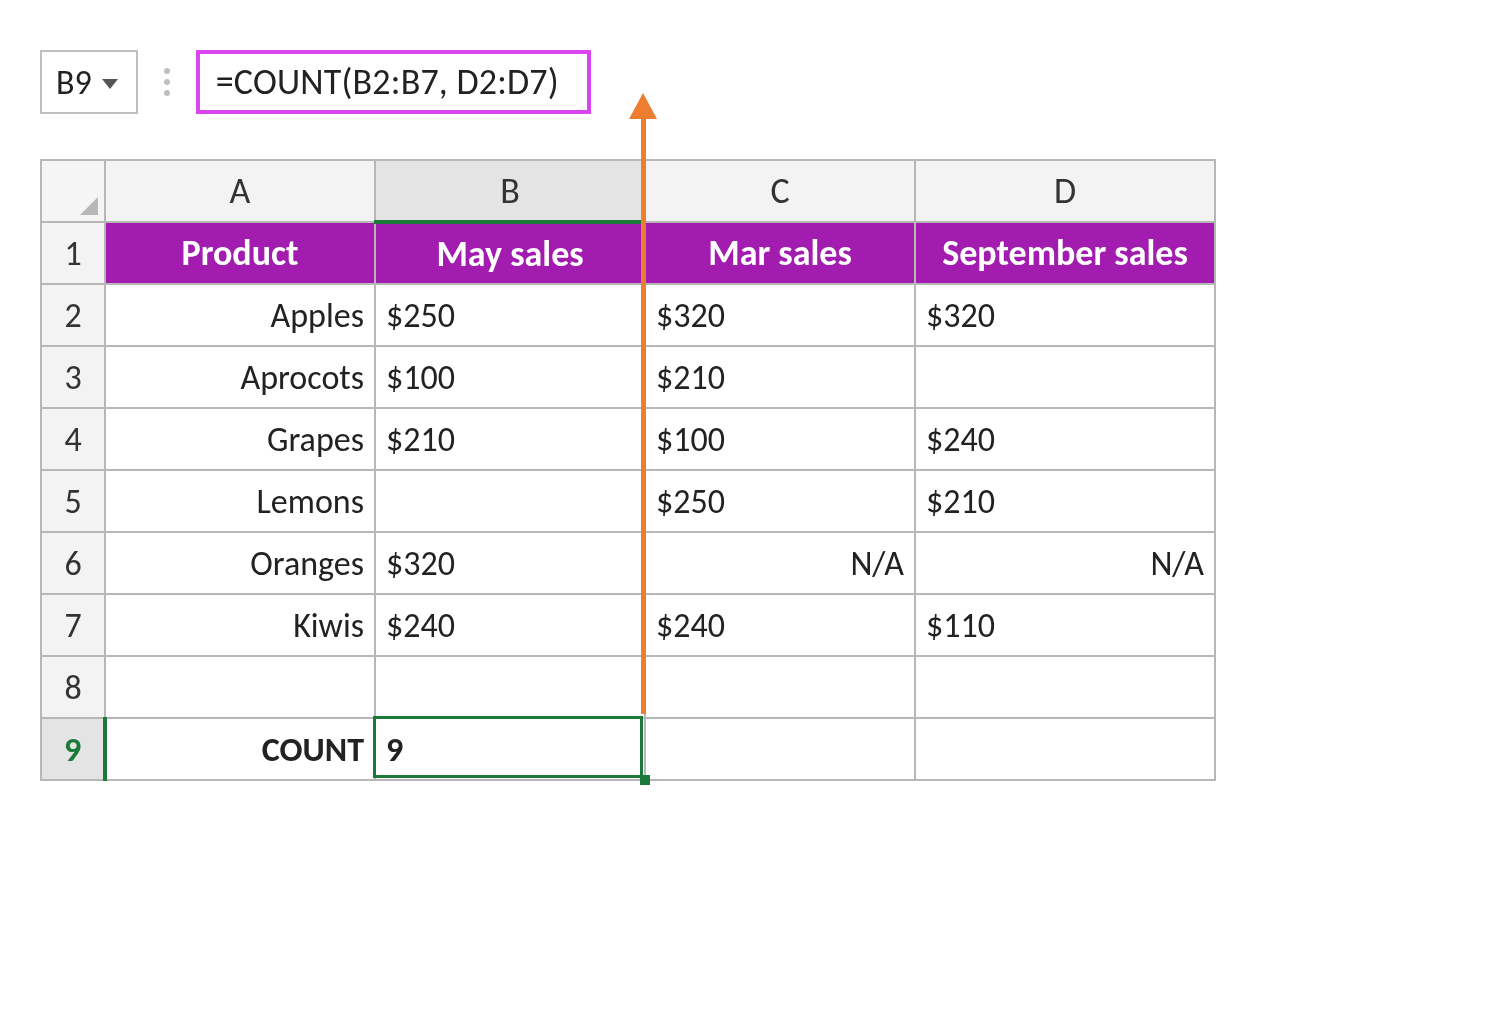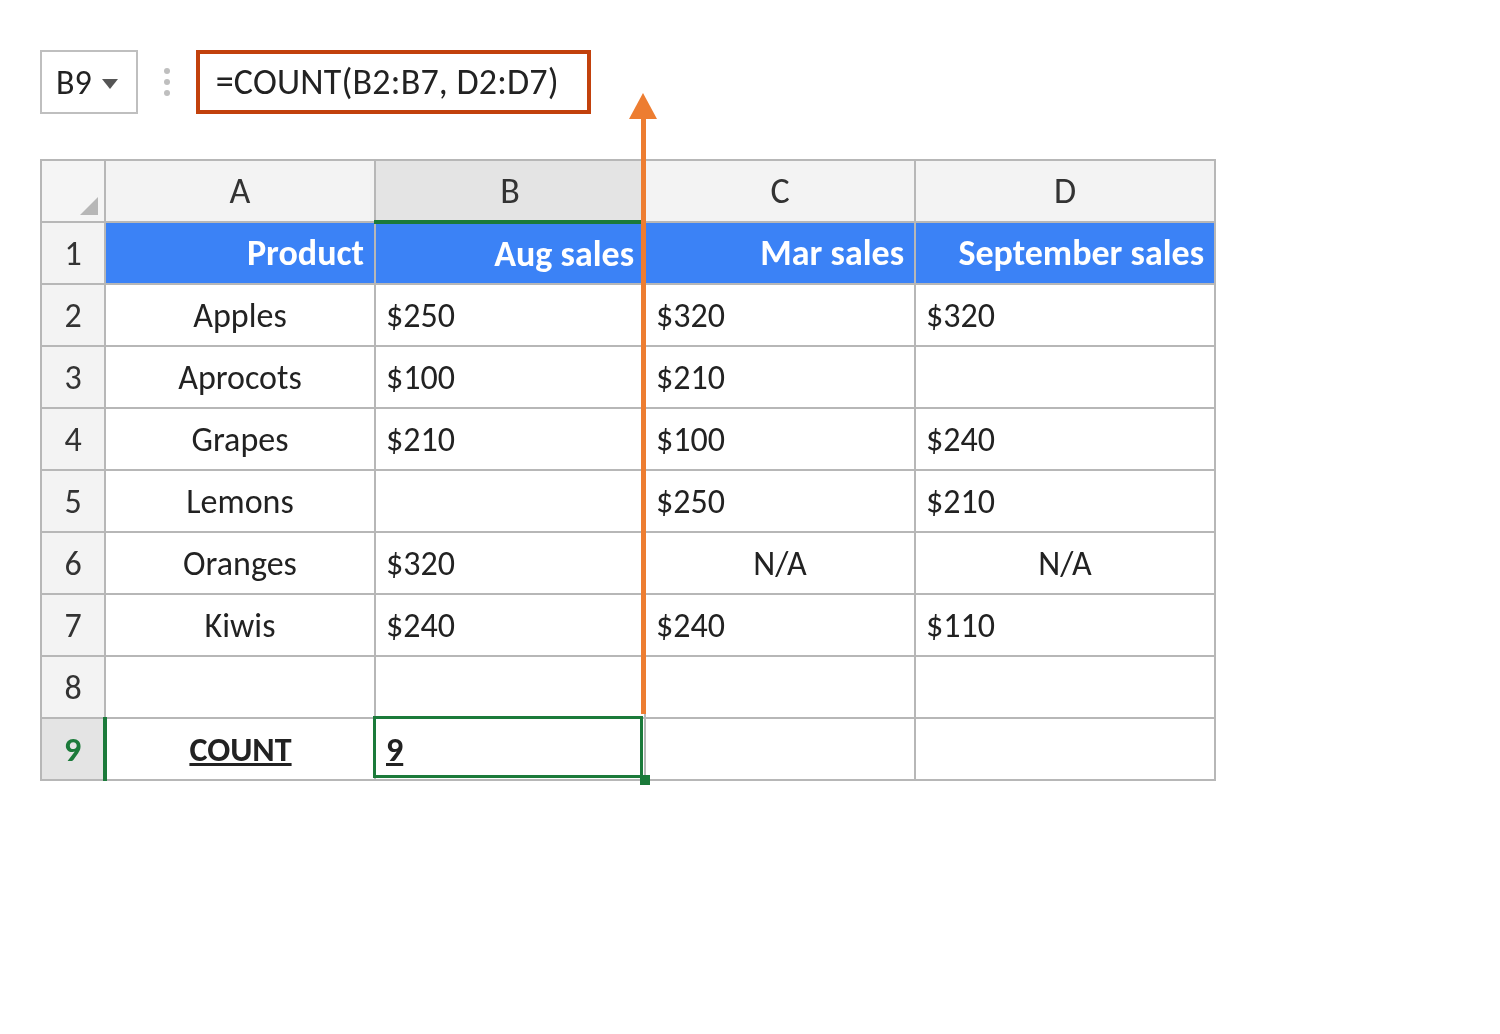--- a/index.html
+++ b/index.html
@@ -34,21 +34,21 @@
     justify-content: center;
     gap: 5px;
     padding: 0 4px;
     color: #bfbfbf;
     font-size: 28px;
   }
   .dots span {
     width: 6px; height: 6px; background:#bfbfbf; border-radius:50%;
   }
   .formulabox {
-    border: 4px solid #c2410c;
+    border: 4px solid #d946ef;
     padding: 6px 28px 6px 16px;
     font-size: 36px;
     letter-spacing: 0.2px;
   }
 
   .sheet { position: relative; }
   table {
     border-collapse: collapse;
     table-layout: fixed;
   }
@@ -93,29 +93,29 @@
     width: 64px;
     color:#333;
   }
   th.rowh.sel {
     background: #e4e4e4;
     border-right: 4px solid #1b7a3a;
     color:#1b7a3a;
     font-weight:bold;
   }
   td.header-cell {
-    background: #3b82f6;
+    background: #a21caf;
     color: #ffffff;
     font-weight: bold;
-    text-align: right;
+    text-align: center;
     font-size: 36px;
   }
-  td.txt { text-align: center; }
+  td.txt { text-align: right; }
   td.num { text-align: left; }
-  td.bold { font-weight: bold; text-decoration: underline; }
+  td.bold { font-weight: bold; }
   td.empty { }
   
   .sel-outline {
     position: absolute;
     border: 3px solid #1b7a3a;
     pointer-events: none;
     z-index: 5;
   }
   .fill-handle {
     position: absolute;
@@ -181,21 +181,21 @@
               <span class="tri"></span>
             </th>
         <th class="colh">A</th>
         <th class="colh sel">B</th>
         <th class="colh">C</th>
         <th class="colh">D</th>
       </tr>
       <tr>
         <th class="rowh">1</th>
         <td class="header-cell">Product</td>
-        <td class="header-cell">Aug sales</td>
+        <td class="header-cell">May sales</td>
         <td class="header-cell">Mar sales</td>
         <td class="header-cell">September sales</td>
       </tr>
       <tr>
         <th class="rowh">2</th>
         <td class="txt">Apples</td>
         <td class="num">$250</td>
         <td class="num">$320</td>
         <td class="num">$320</td>
       </tr>

